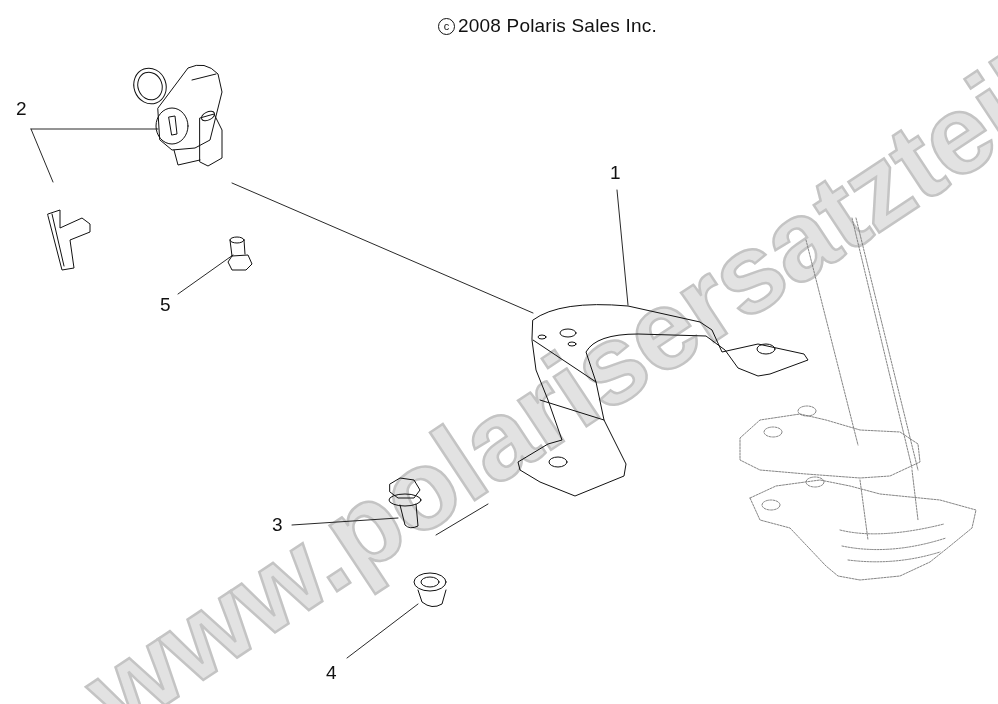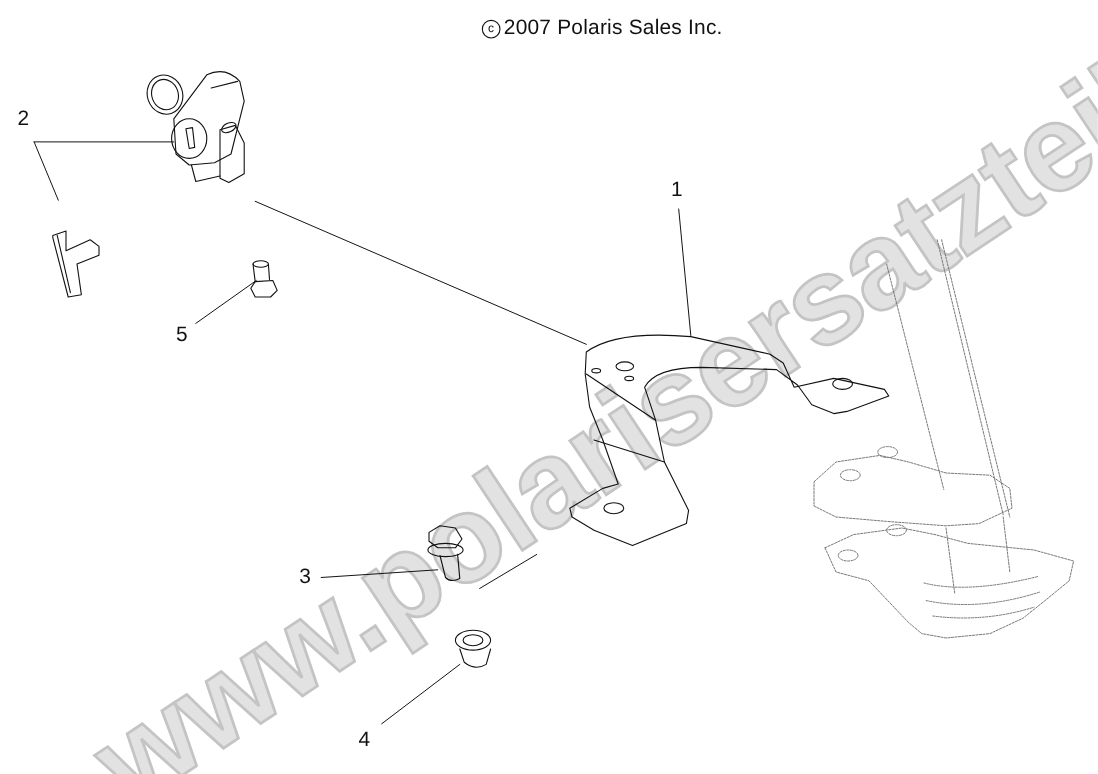--- a/index.html
+++ b/index.html
@@ -16,21 +16,21 @@
                  color: #e2e2e2; -webkit-text-stroke: 2.5px #c4c4c4; transform: rotate(-33.5deg);
                  transform-origin: 0 0; white-space: nowrap; letter-spacing: -1px; pointer-events: none;
                  top: 650px; left: 62px; }
   </style>
 </head>
 <body>
 
 <div class="watermark">www.polarisersatzteile.de</div>
 
 <div class="copyright">
-  <span class="c">c</span><span>2007 Polaris Sales Inc.</span>
+  <span class="c">c</span><span>2008 Polaris Sales Inc.</span>
 </div>
 
 <svg class="drawing" width="998" height="704" viewBox="0 0 998 704" fill="none" stroke="#111" stroke-width="1" stroke-linejoin="round" stroke-linecap="round">
 
   <g stroke-width="0.9">
     <path d="M31 129 L158 129"></path>
     <path d="M31 129 L53 182"></path>
     <path d="M617 190 L628 305"></path>
     <path d="M232 183 L533 313"></path>
     <path d="M178 294 L233 255"></path>

